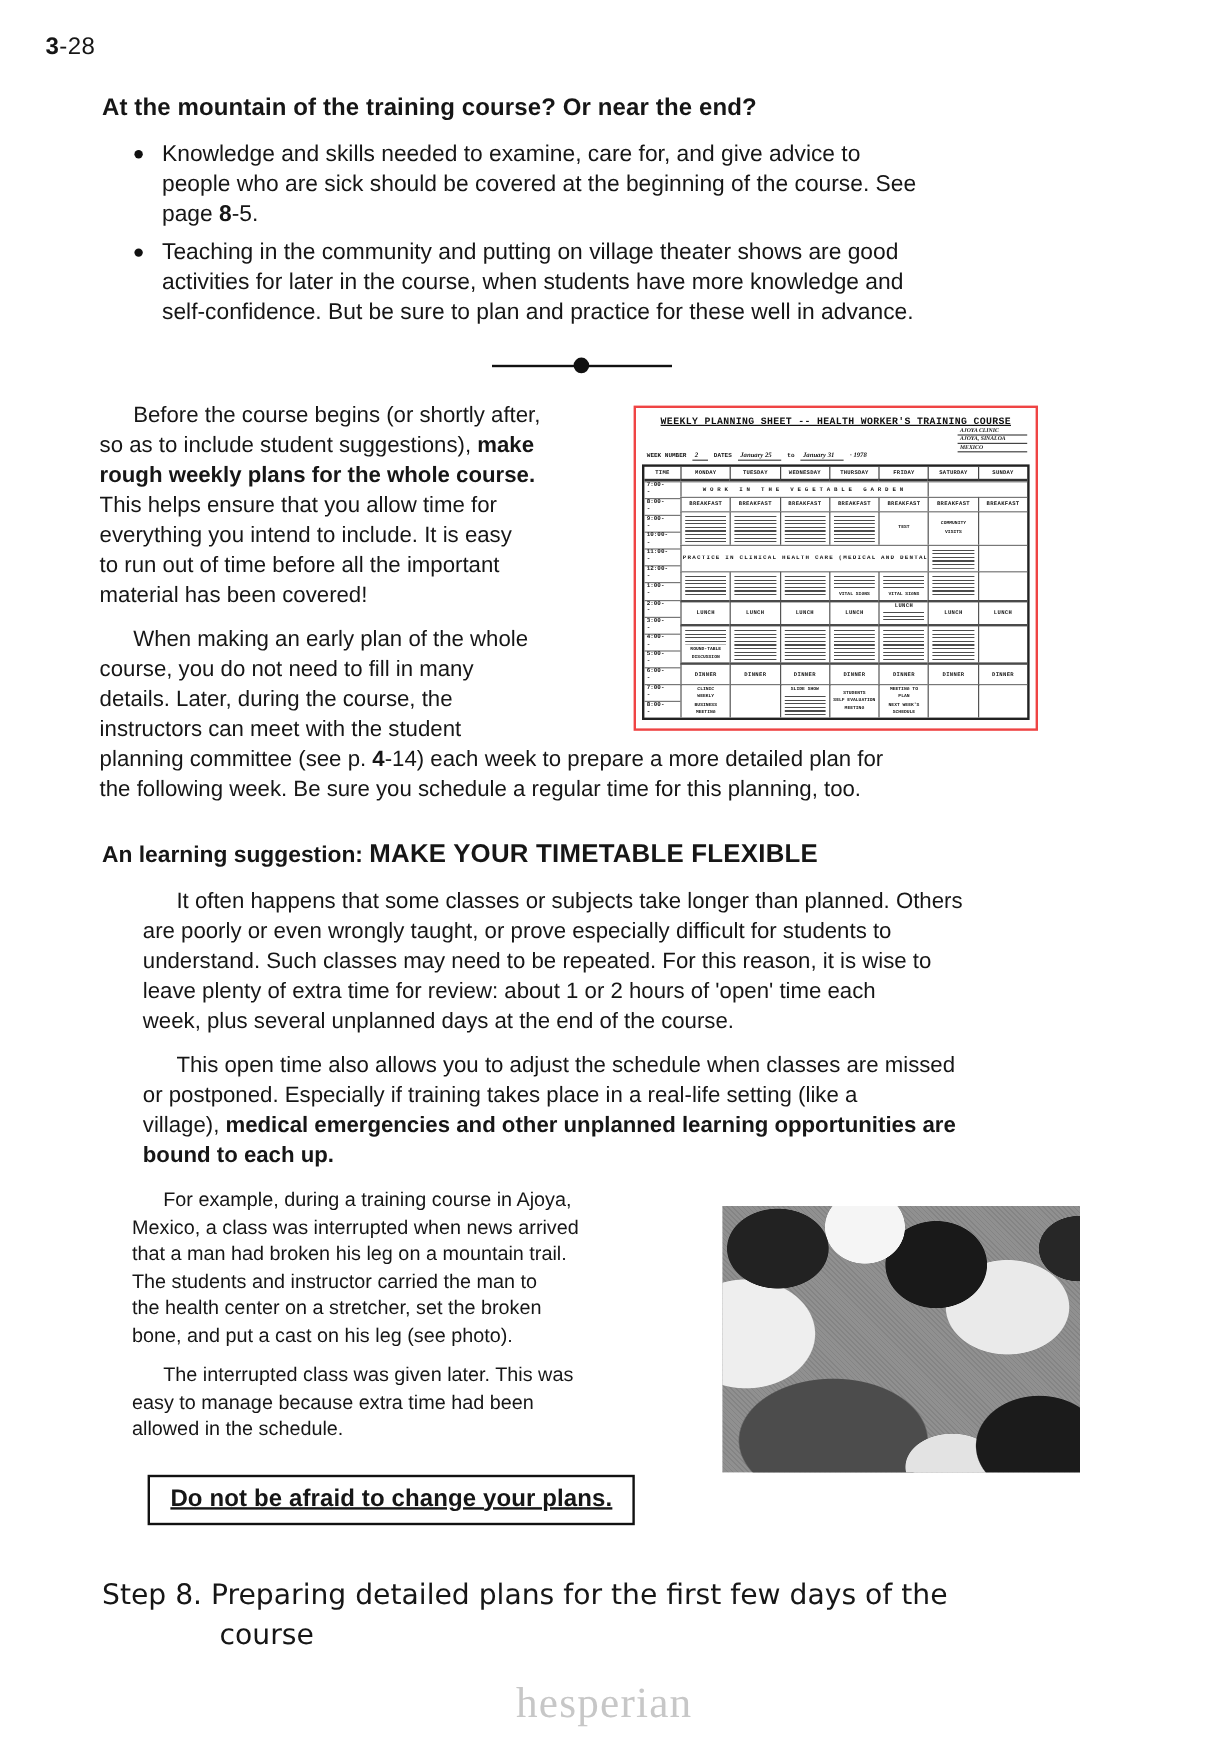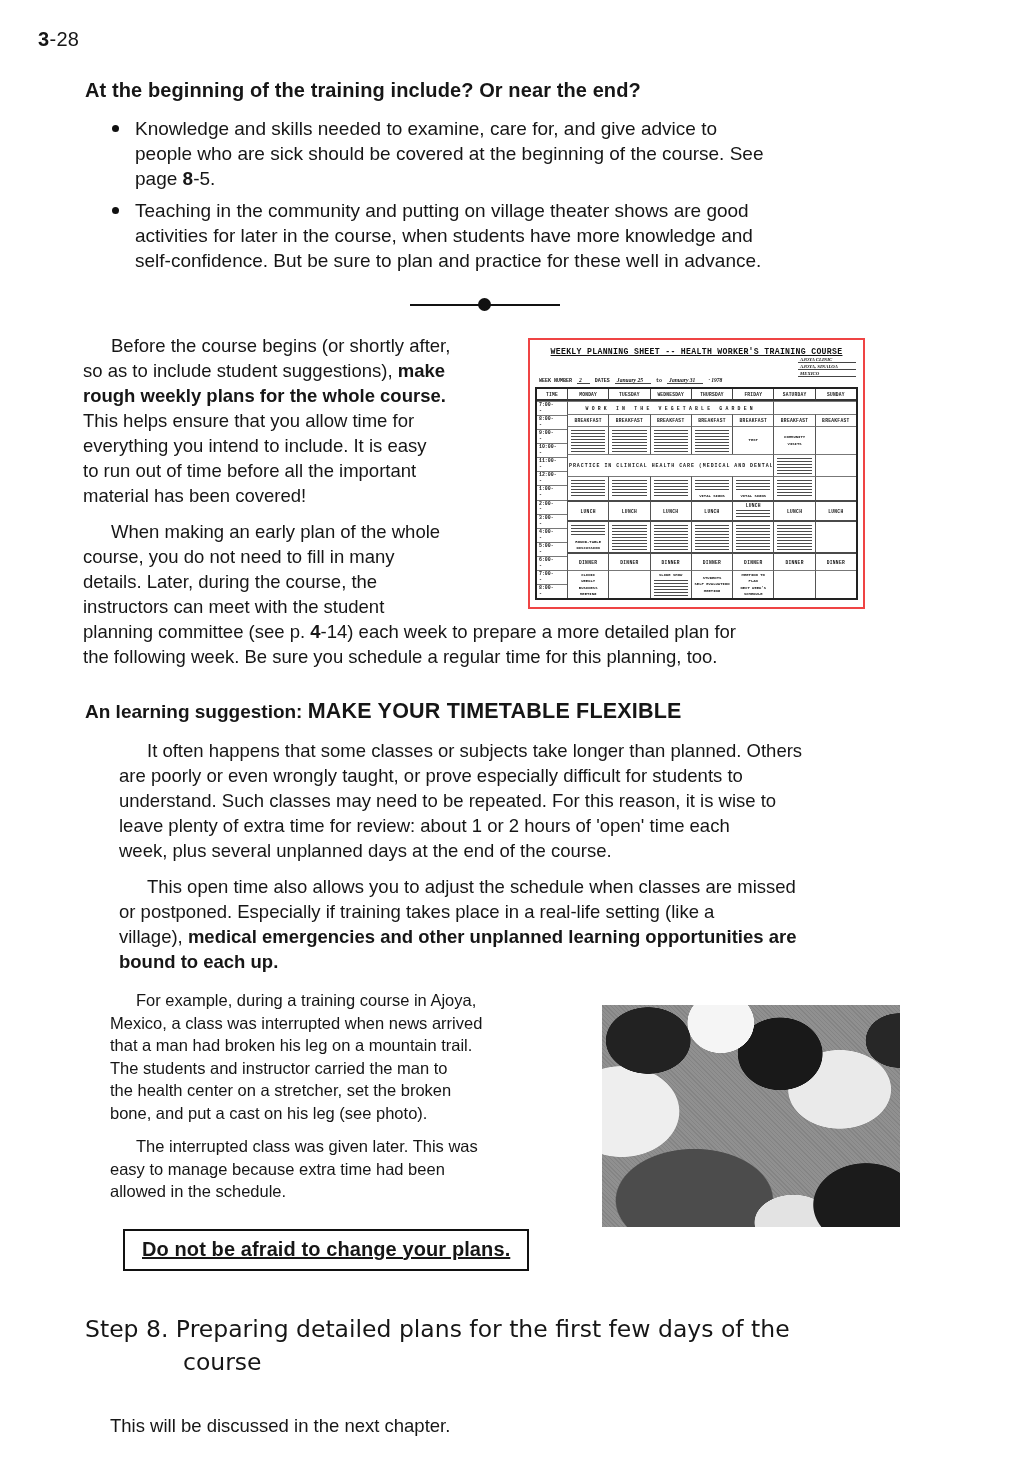--- a/index.html
+++ b/index.html
@@ -93,21 +93,21 @@
   .wm-name{font-family:"Liberation Serif","DejaVu Serif",serif;font-size:36px;letter-spacing:1px;}
 </style>
 </head>
 <body>
 
 <div class="page">
   <div class="content">
 
     <div class="page-number"><span class="b">3</span><span class="">-28</span></div>
 
-    <div class="intro-heading">At the beginning of the training include? Or near the end?</div>
+    <div class="intro-heading">At the mountain of the training course? Or near the end?</div>
 
     <ul class="bullets">
       <li>
         <span class="dot"></span>
         <div class="btext"><span class="">Knowledge and skills needed to examine, care for, and give advice to
 people who are sick should be covered at the beginning of the course. See
 page </span><span class="b">8</span><span class="">-5.</span></div>
       </li>
       <li>
         <span class="dot"></span>
@@ -381,21 +381,20 @@
         <p class="ex-para">The interrupted class was given later. This was
 easy to manage because extra time had been
 allowed in the schedule.</p>
         <div class="plans-box">Do not be afraid to change your plans.</div>
       </div>
 
       <div class="clear"></div>
 
       <div class="step-heading">Step 8. Preparing detailed plans for the first few days of the
 course</div>
-      <div class="step-body">This will be discussed in the next chapter.</div>
 
     </div>
 
     <div class="watermark">
       <div><span class="wm-name">hesperian</span></div>
 
     </div>
 
   </div>
 </div>

